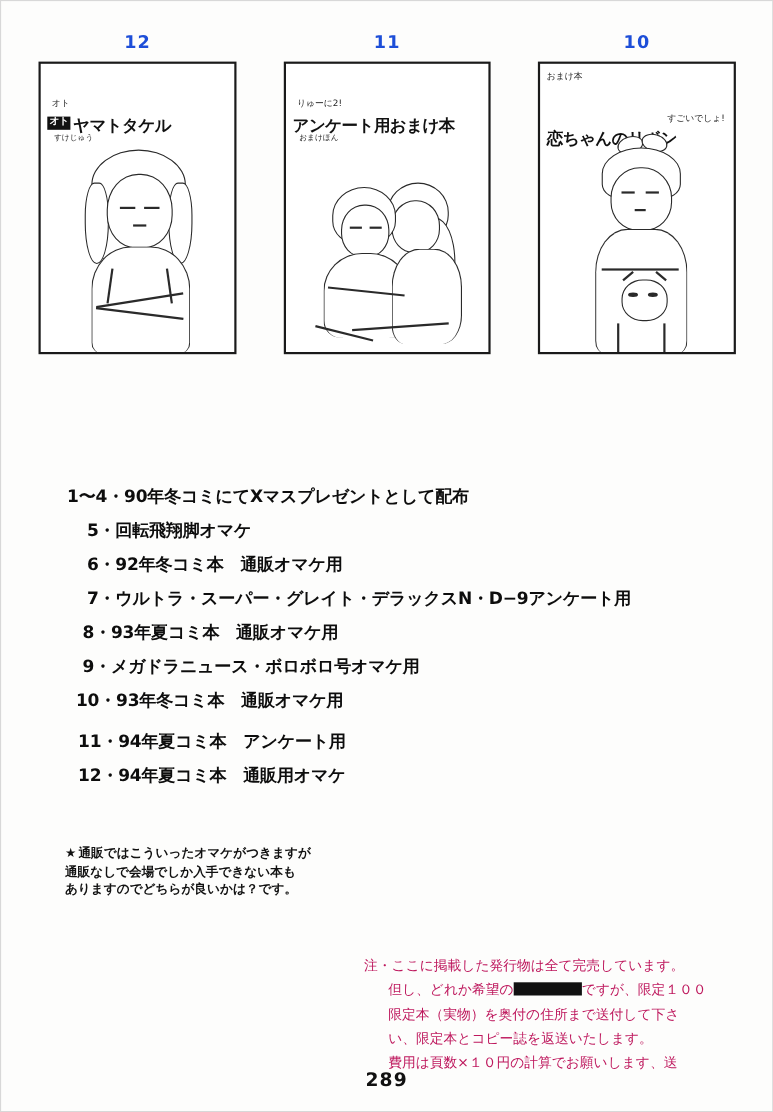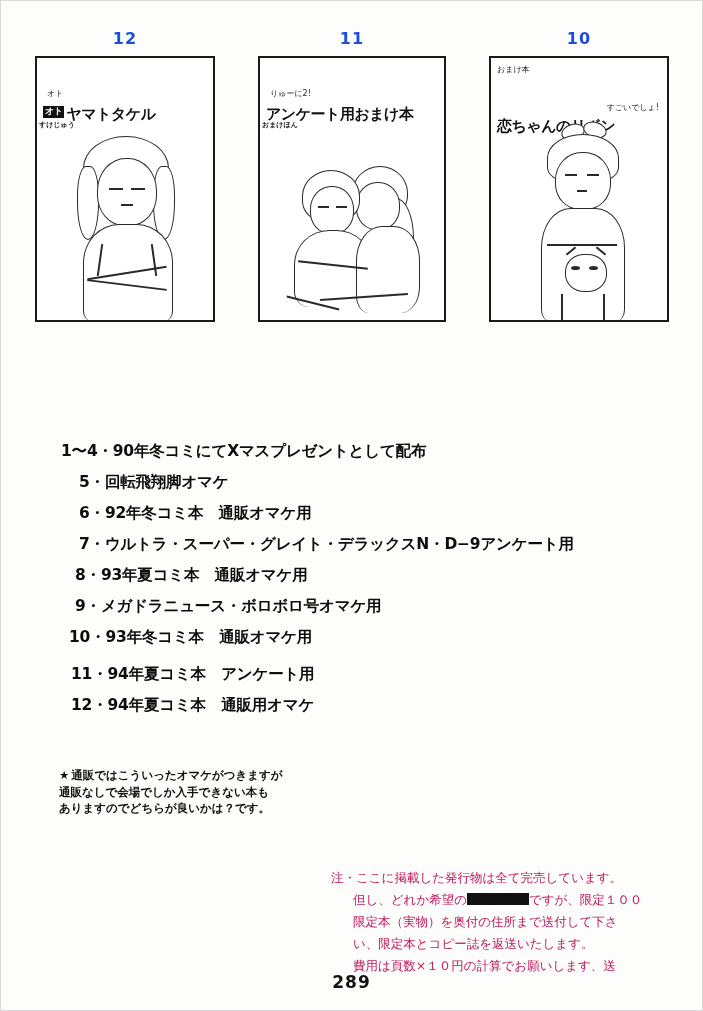--- a/index.html
+++ b/index.html
@@ -79,21 +79,21 @@
     vertical-align: top;
     margin-right: 2px;
   }
   .cover-sub {
     position: absolute;
     font-family: "DejaVu Sans", sans-serif;
     font-size: 8px;
     color: #222;
   }
   .cover-sub.a { top: 30px; left: 10px; }
-  .cover-sub.c { top: 62px; left: 2px; font-size: 7px; font-weight: bold; }
+  .cover-sub.c { top: 62px; left: 12px; font-size: 7px; }
   .cover-sub.e { top: 6px; left: 6px; font-size: 8px; }
 
   
   .fig {
     position: absolute;
     bottom: 0;
     left: 0;
     right: 0;
     top: 0;
   }

